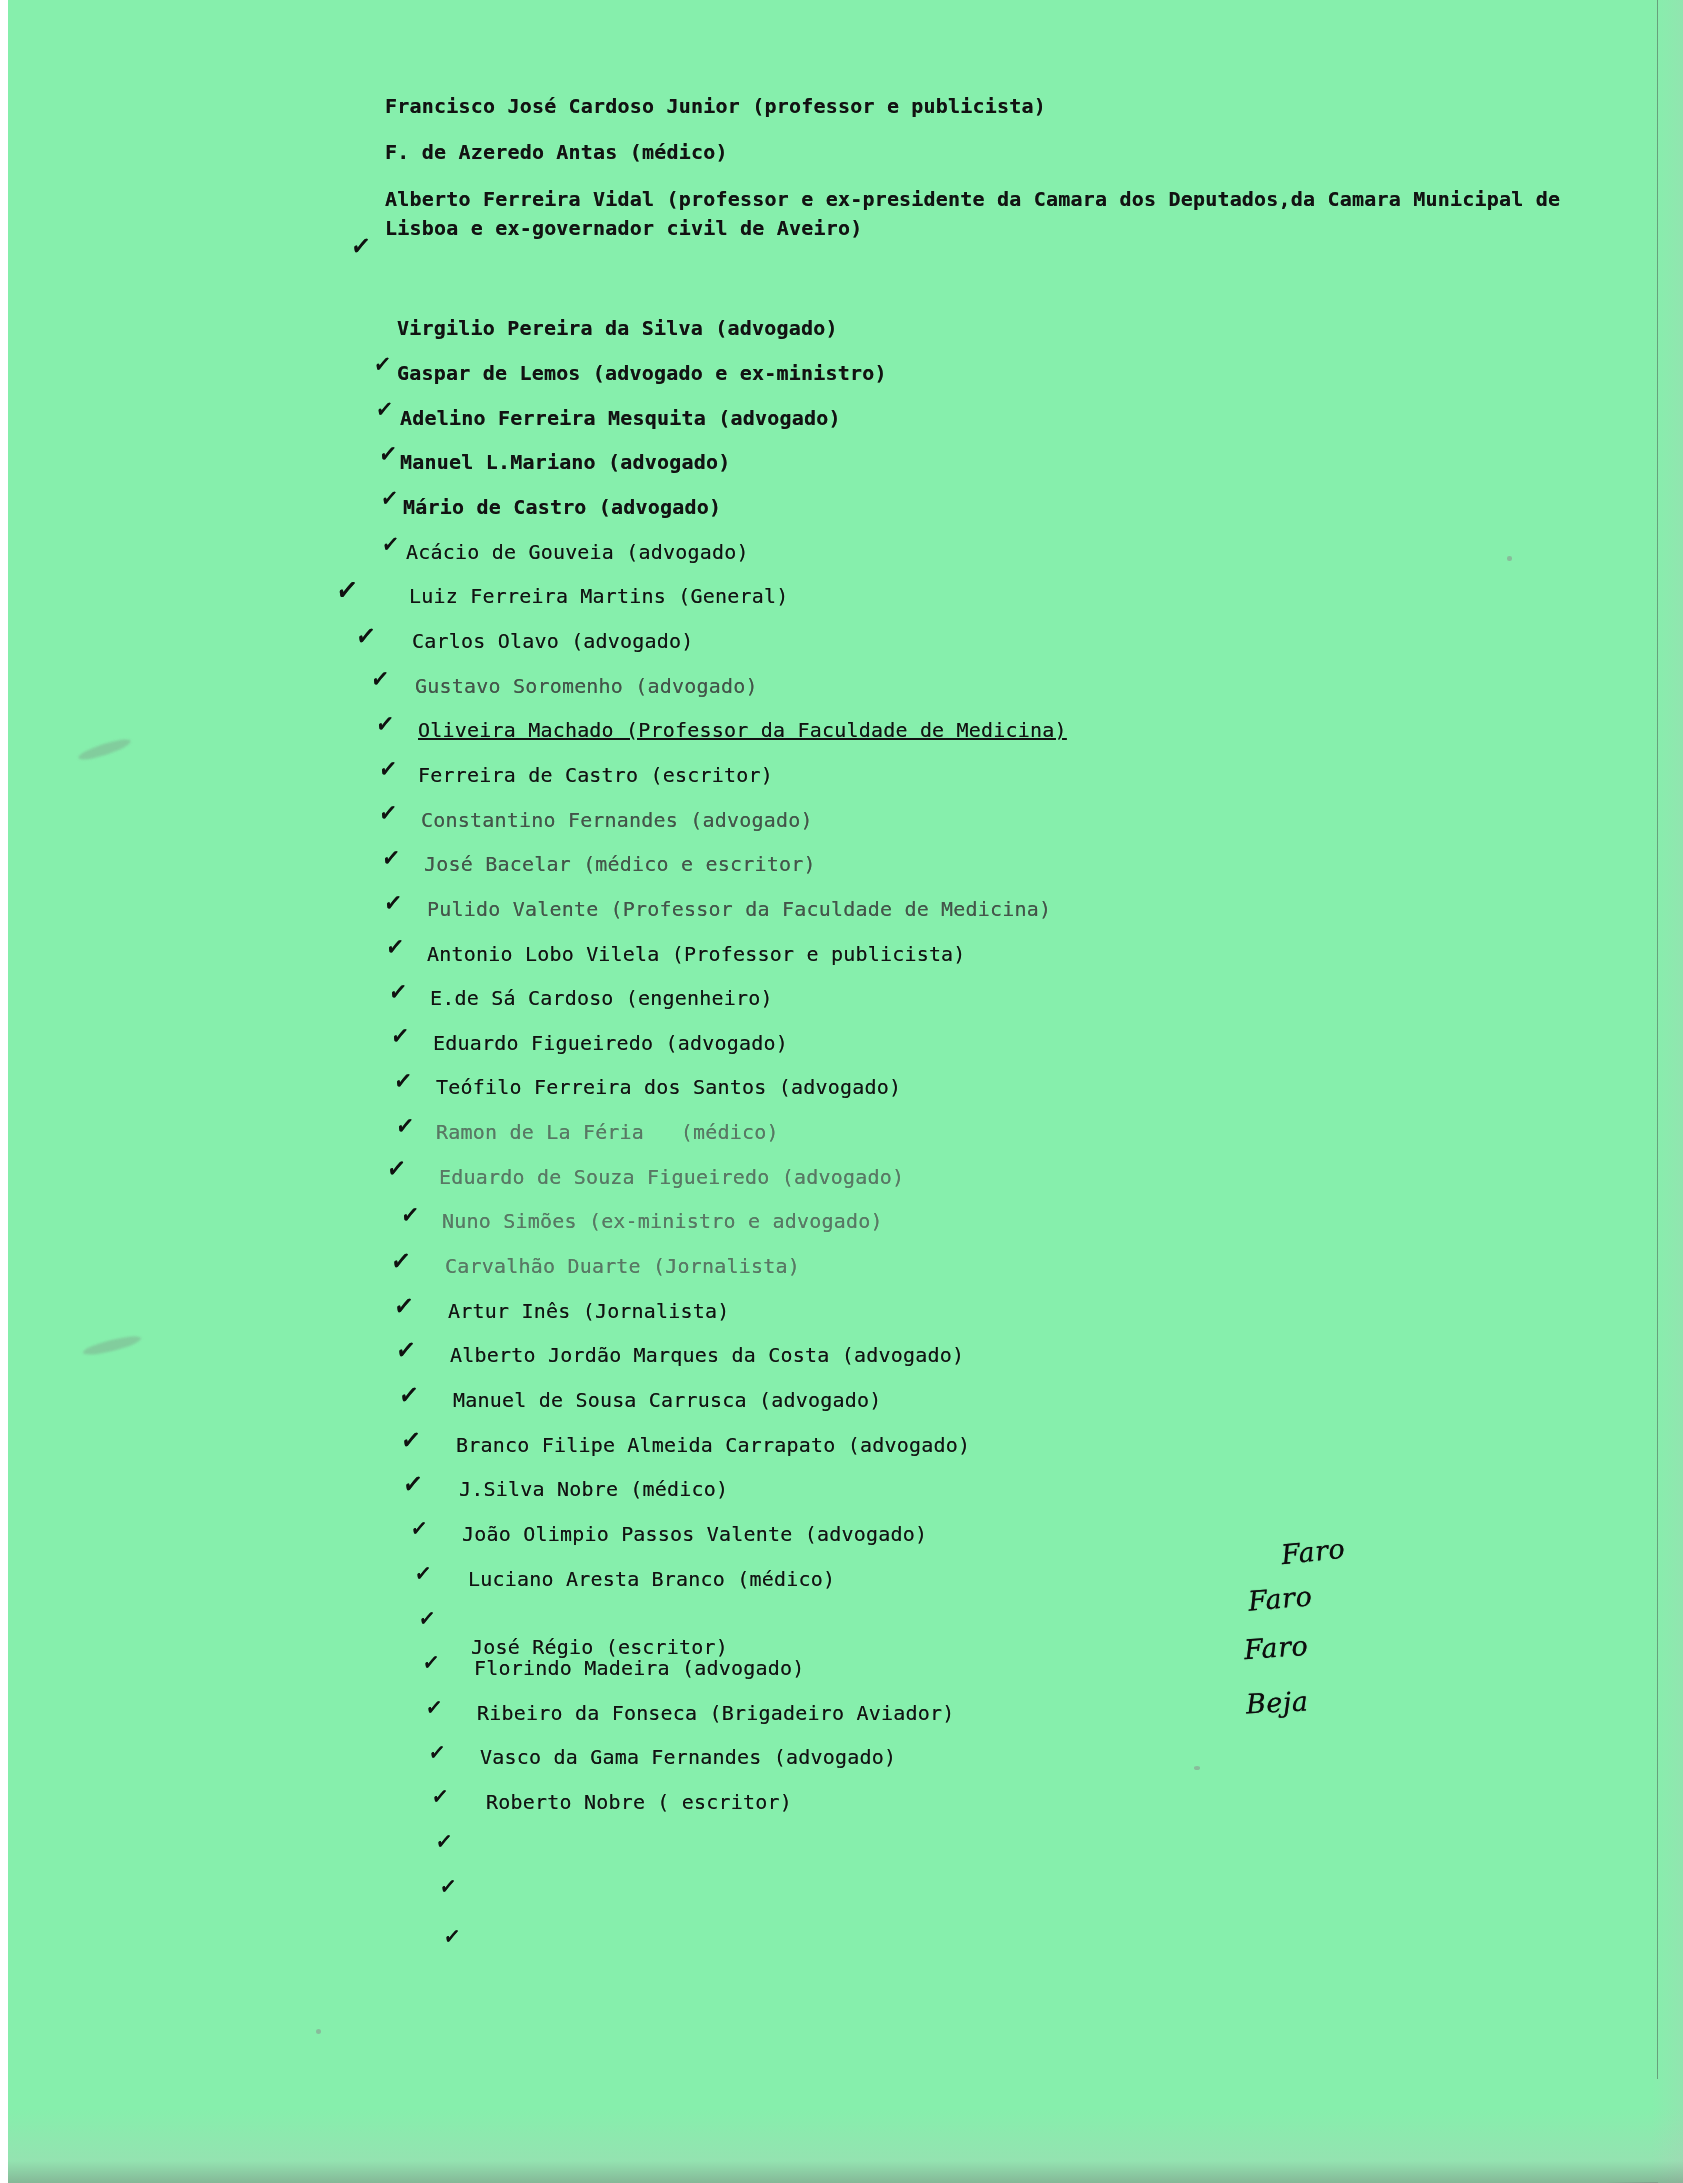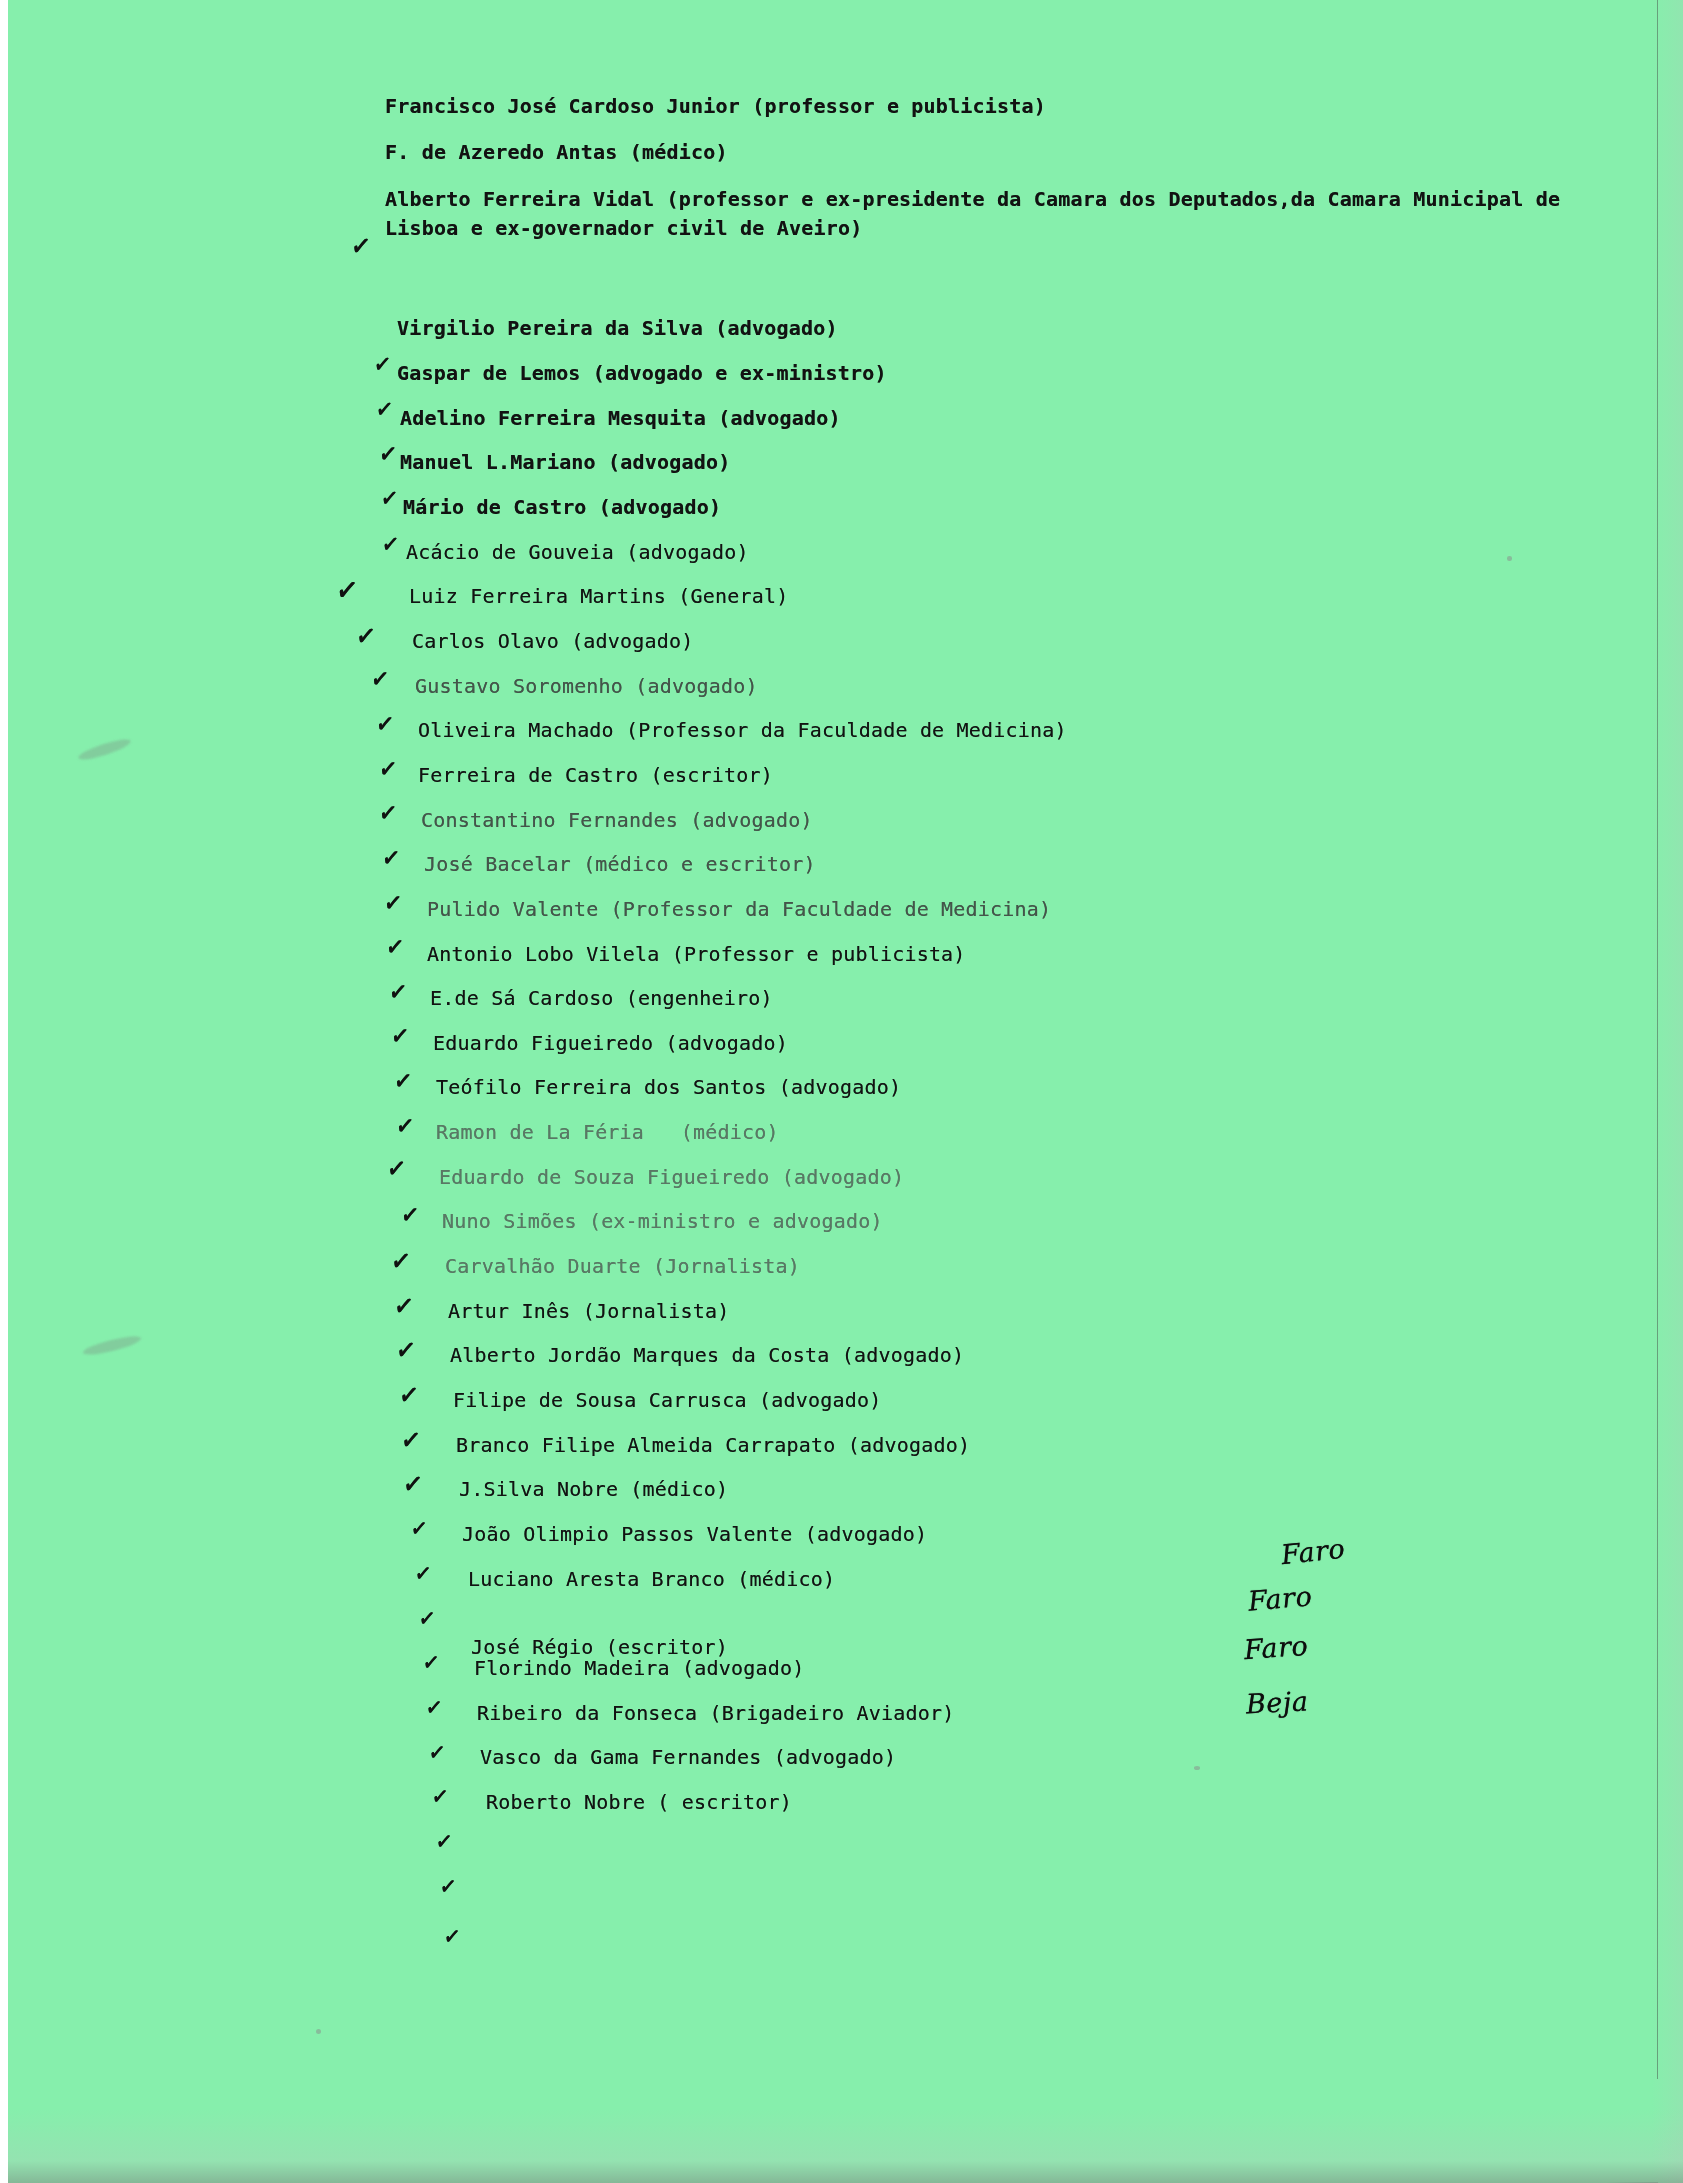--- a/index.html
+++ b/index.html
@@ -139,36 +139,36 @@
 
     <div class="entry bold" style="position:absolute; left:12px; top:222px;">Virgilio Pereira da Silva (advogado)</div>
     <div class="entry bold" style="position:absolute; left:12px; top:267px;">Gaspar de Lemos (advogado e ex-ministro)</div>
     <div class="entry bold" style="position:absolute; left:15px; top:312px;">Adelino Ferreira Mesquita (advogado)</div>
     <div class="entry bold" style="position:absolute; left:15px; top:356px;">Manuel L.Mariano (advogado)</div>
     <div class="entry bold" style="position:absolute; left:18px; top:401px;">Mário de Castro (advogado)</div>
     <div class="entry" style="position:absolute; left:21px; top:446px;">Acácio de Gouveia (advogado)</div>
     <div class="entry" style="position:absolute; left:24px; top:490px;">Luiz Ferreira Martins (General)</div>
     <div class="entry" style="position:absolute; left:27px; top:535px;">Carlos Olavo (advogado)</div>
     <div class="entry faint" style="position:absolute; left:30px; top:580px;">Gustavo Soromenho (advogado)</div>
-    <div class="entry" style="position:absolute; left:33px; top:624px;">Oliveira Machado (Professor da Faculdade de Medicina)</div>
+    <div class="entry" style="position:absolute; left:33px; top:624px;text-decoration:underline;">Oliveira Machado (Professor da Faculdade de Medicina)</div>
     <div class="entry" style="position:absolute; left:33px; top:669px;">Ferreira de Castro (escritor)</div>
     <div class="entry faint" style="position:absolute; left:36px; top:714px;">Constantino Fernandes (advogado)</div>
     <div class="entry faint" style="position:absolute; left:39px; top:758px;">José Bacelar (médico e escritor)</div>
     <div class="entry faint" style="position:absolute; left:42px; top:803px;">Pulido Valente (Professor da Faculdade de Medicina)</div>
     <div class="entry" style="position:absolute; left:42px; top:848px;">Antonio Lobo Vilela (Professor e publicista)</div>
     <div class="entry" style="position:absolute; left:45px; top:892px;">E.de Sá Cardoso (engenheiro)</div>
     <div class="entry" style="position:absolute; left:48px; top:937px;">Eduardo Figueiredo (advogado)</div>
     <div class="entry" style="position:absolute; left:51px; top:981px;">Teófilo Ferreira dos Santos (advogado)</div>
     <div class="entry veryfaint" style="position:absolute; left:51px; top:1026px;">Ramon de La Féria   (médico)</div>
     <div class="entry veryfaint" style="position:absolute; left:54px; top:1071px;">Eduardo de Souza Figueiredo (advogado)</div>
     <div class="entry veryfaint" style="position:absolute; left:57px; top:1115px;">Nuno Simões (ex-ministro e advogado)</div>
     <div class="entry veryfaint" style="position:absolute; left:60px; top:1160px;">Carvalhão Duarte (Jornalista)</div>
     <div class="entry" style="position:absolute; left:63px; top:1205px;">Artur Inês (Jornalista)</div>
     <div class="entry" style="position:absolute; left:65px; top:1249px;">Alberto Jordão Marques da Costa (advogado)</div>
-    <div class="entry" style="position:absolute; left:68px; top:1294px;">Filipe de Sousa Carrusca (advogado)</div>
+    <div class="entry" style="position:absolute; left:68px; top:1294px;">Manuel de Sousa Carrusca (advogado)</div>
     <div class="entry" style="position:absolute; left:71px; top:1339px;">Branco Filipe Almeida Carrapato (advogado)</div>
     <div class="entry" style="position:absolute; left:74px; top:1383px;">J.Silva Nobre (médico)</div>
     <div class="entry" style="position:absolute; left:77px; top:1428px;">João Olimpio Passos Valente (advogado)</div>
     <div class="entry" style="position:absolute; left:83px; top:1473px;">Luciano Aresta Branco (médico)</div>
     <div class="entry" style="position:absolute; left:86px; top:1517px;margin-top:24px;">José Régio (escritor)</div>
     <div class="entry" style="position:absolute; left:89px; top:1562px;">Florindo Madeira (advogado)</div>
     <div class="entry" style="position:absolute; left:92px; top:1607px;">Ribeiro da Fonseca (Brigadeiro Aviador)</div>
     <div class="entry" style="position:absolute; left:95px; top:1651px;">Vasco da Gama Fernandes (advogado)</div>
     <div class="entry" style="position:absolute; left:101px; top:1696px;">Roberto Nobre ( escritor)</div>
   </div>

